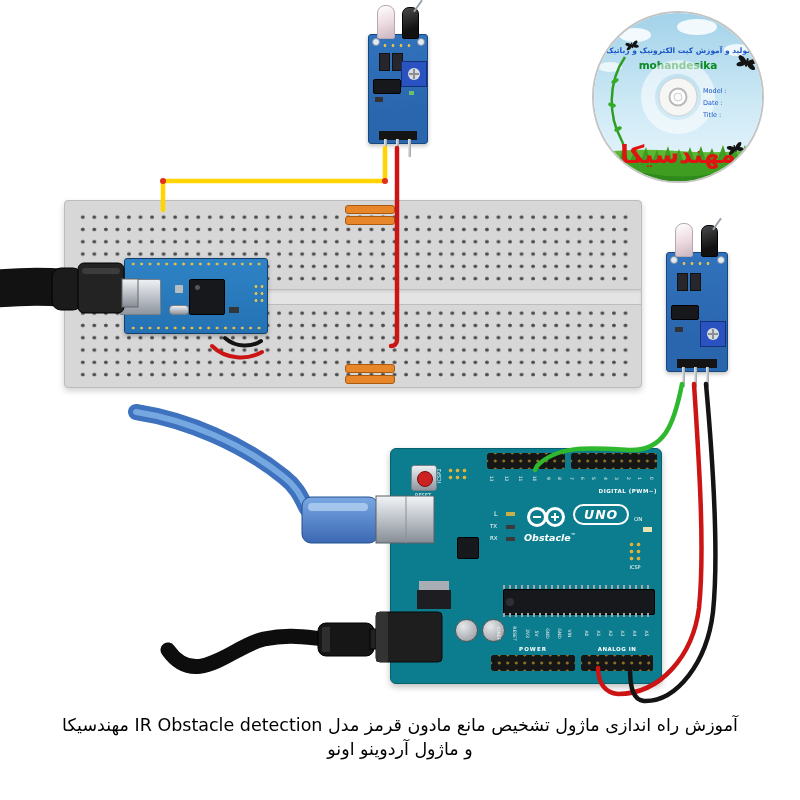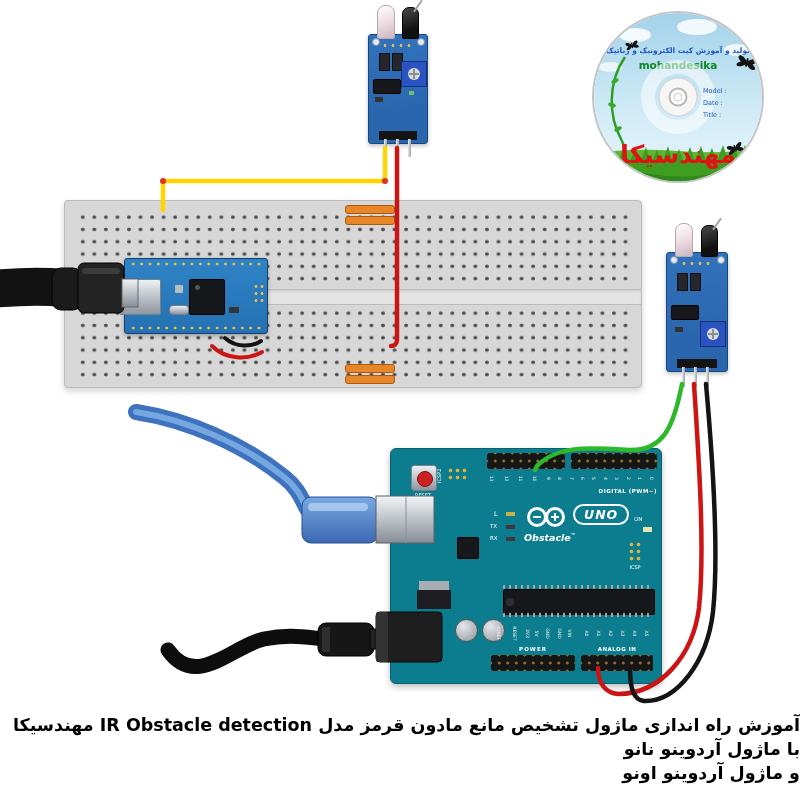--- a/index.html
+++ b/index.html
@@ -30,21 +30,21 @@
   .uno{background:var(--uno_teal,#0c7d8f);border:1px solid #07606e;border-radius:6px;box-shadow:0 3px 6px rgba(0,0,0,.25);}
   .hdr{background-color:#161616;border-radius:2px;background-image:radial-gradient(circle,#8a6f24 1.3px,transparent 1.8px);background-size:8.5px 8px;background-position:4px 4px;}
   .golddots{background-image:radial-gradient(circle,#d9b13c 1.6px,transparent 2.2px);background-size:7px 7px;}
   .wtxt{color:#fff;line-height:1;}
   .vrow{display:flex;justify-content:space-around;align-items:center;}
   .vrow span{font-size:4.5px;color:#efefef;transform:rotate(90deg);white-space:nowrap;}
   .cap{border-radius:50%;background:radial-gradient(circle at 35% 30%,#e6e8ea,#a8adb2 70%,#7c8186);border:1px solid #555;}
   .legs{background:repeating-linear-gradient(90deg,#a6a6a6 0 2px,transparent 2px 6px);}
   .badge{display:inline-block;padding:1px 9px;border:2.5px solid #fff;border-radius:12px;color:#fff;font-size:12.5px;font-weight:bold;font-style:italic;letter-spacing:1px;}
   
-  .caption{left:0;top:713px;width:800px;text-align:right;direction:rtl;color:#000;font-weight:bold;}
+  .caption{left:0;top:713px;width:800px;text-align:center;direction:rtl;color:#000;font-weight:normal;}
   .caption .l{font-size:17.5px;line-height:24px;}
   svg{display:block;}
 </style>
 </head>
 <body>
 
 <div class="stage">
 
   <svg class="abs" style="left:585px;top:5px;" width="188" height="188" viewBox="0 0 188 188">
     <defs>
@@ -289,17 +289,16 @@
       <rect x="318" y="623" width="56" height="33" rx="8" fill="#161616" stroke="#000"></rect>
       <rect x="322" y="627" width="8" height="25" fill="#2e2e2e"></rect>
       <rect x="370" y="629" width="20" height="20" fill="#222" stroke="#000"></rect>
       <rect x="376" y="612" width="66" height="50" rx="4" fill="#1e1e1e" stroke="#0a0a0a"></rect>
       <rect x="376" y="612" width="12" height="50" rx="2" fill="#333"></rect>
     </g>
   </svg>
 
   <div class="abs caption" dir="rtl">
     <div class="l">آموزش راه اندازی ماژول تشخیص مانع مادون قرمز مدل  IR Obstacle detection  مهندسیکا</div>
-    <div class="l">با ماژول آردوینو نانو</div>
     <div class="l">و ماژول آردوینو اونو</div>
   </div>
 
 </div>
 
 </body></html>

